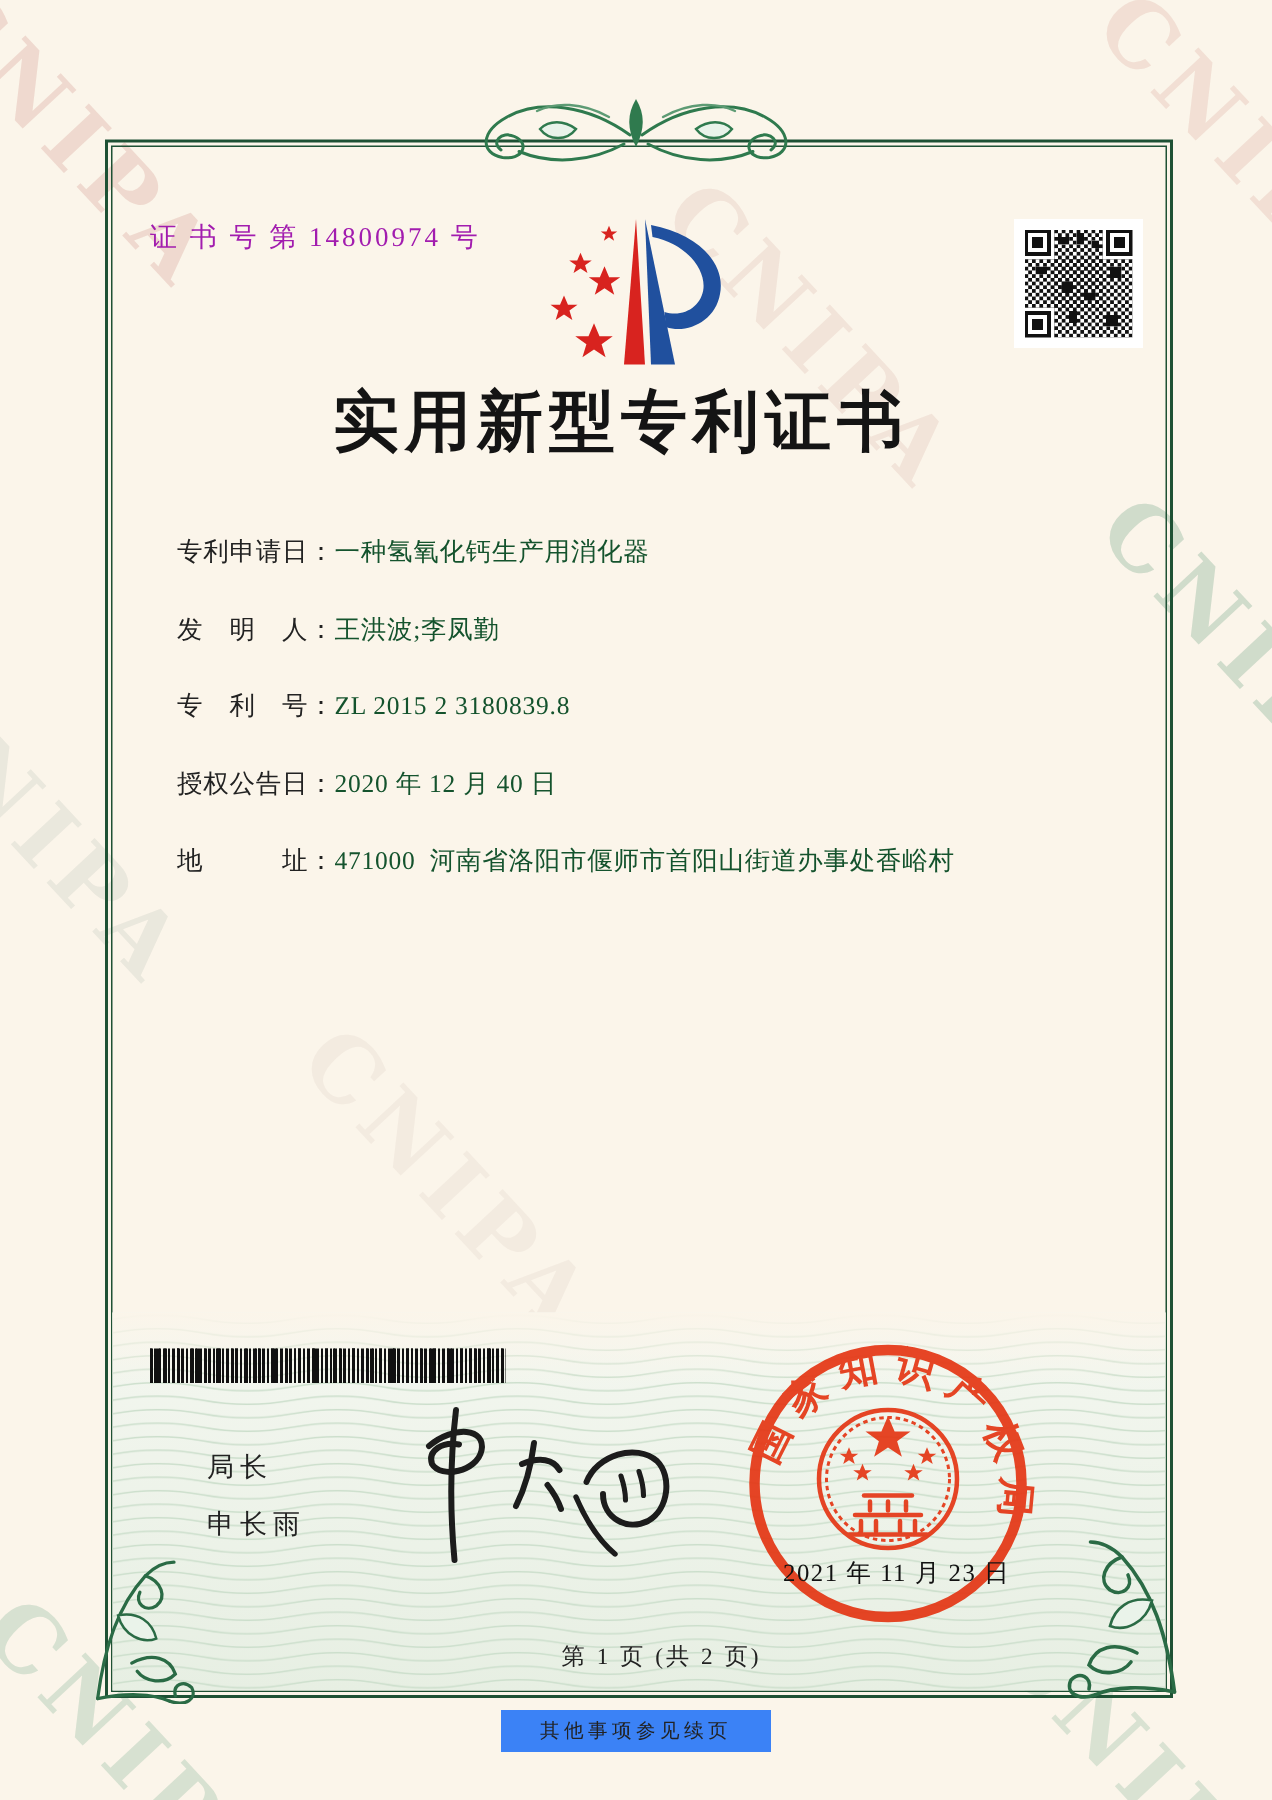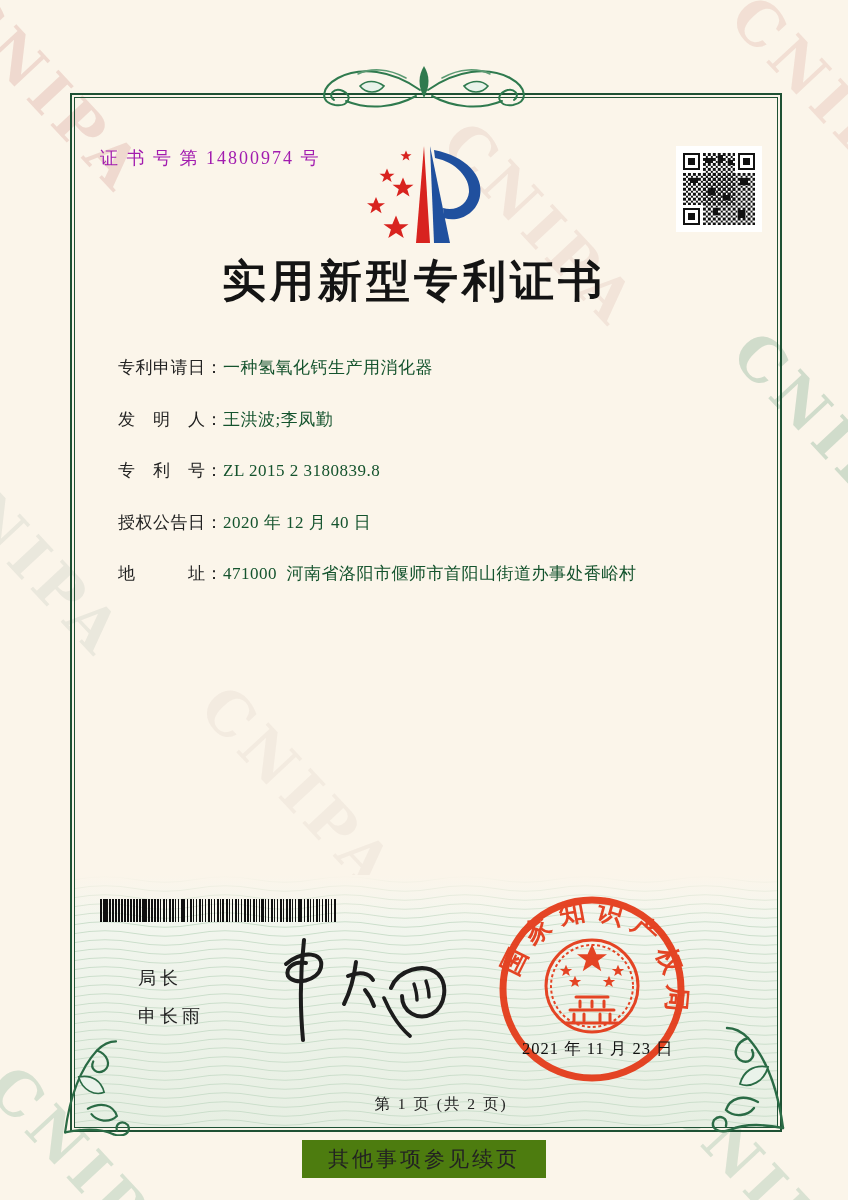--- a/index.html
+++ b/index.html
@@ -95,22 +95,22 @@
     font-size:16.5px;letter-spacing:1px;color:#111;white-space:pre;
   }
   .page-info{
     position:absolute;left:0;width:848px;top:1094px;text-align:center;
     font-size:15.5px;letter-spacing:2px;color:#222;margin-left:17px;
   }
   .footer-note{
     position:absolute;left:0;width:848px;top:1140px;text-align:center;
   }
   .footer-note span{
-    display:inline-block;background:#4d7c0f;padding:5px 26px;
-    font-size:21px;letter-spacing:3px;color:#222;
+    display:inline-block;background:#3b82f6;padding:5px 26px;
+    font-size:13px;letter-spacing:3px;color:#222;
   }
 </style>
 </head>
 <body>
 
 <div class="page">
 
   <div class="wm wm1">CNIPA</div>
   <div class="wm wm2">CNIPA</div>
   <div class="wm wm3">CNIPA</div>

